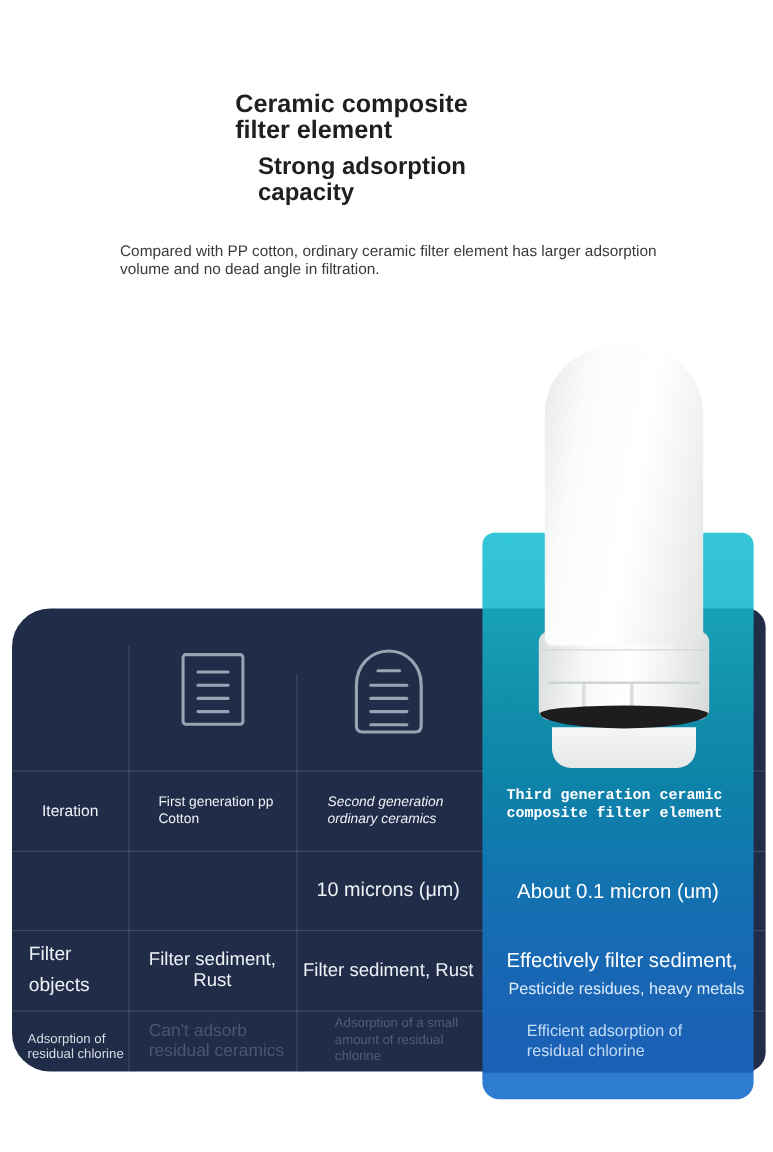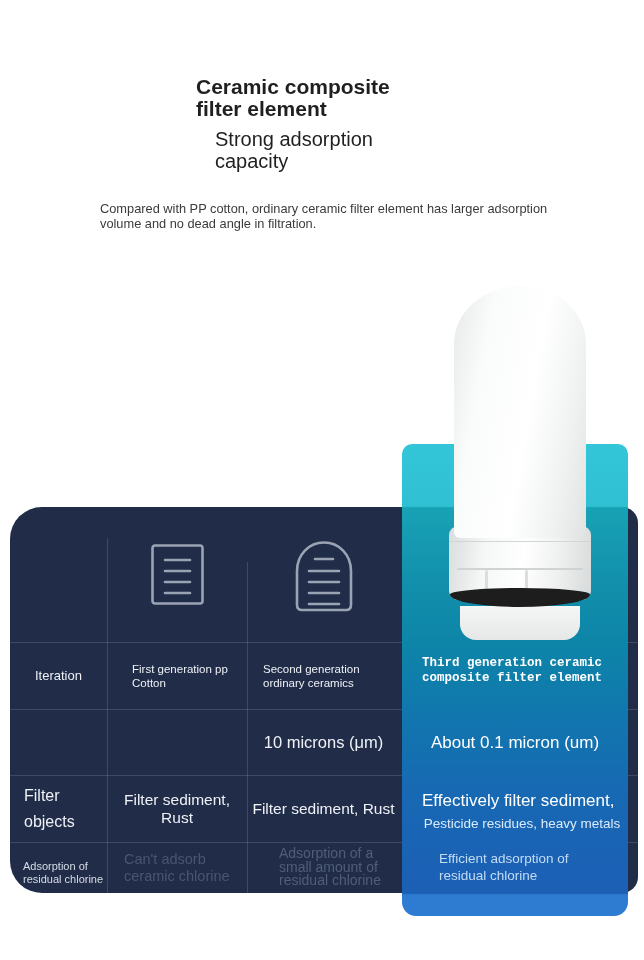--- a/index.html
+++ b/index.html
@@ -4,21 +4,21 @@
 <style>
   * { margin:0; padding:0; box-sizing:border-box; }
   html,body { background:#ffffff; }
   body { font-family:"Liberation Sans","DejaVu Sans",sans-serif; }
   .canvas { position:relative; width:644px; height:960px; background:#ffffff; overflow:hidden; }
 
   
   .title { position:absolute; left:196px; top:76px; width:242px;
            font-size:21px; line-height:22px; color:#1f1f1f; font-weight:700; }
   .subtitle { position:absolute; left:215px; top:129px; width:186px;
-           font-size:20px; line-height:21.5px; color:#1f1f1f; font-weight:400; }
+           font-size:20px; line-height:21.5px; color:#1f1f1f; font-weight:700; }
   .descr { position:absolute; left:100px; top:202px; width:462px;
            font-size:12.8px; line-height:14.5px; color:#3b3b3b; }
 
   
   .accent-panel { position:absolute; left:402px; top:444px; width:226px; height:472px;
     border-radius:10px 10px 14px 14px; z-index:2;
     background:linear-gradient(180deg,
       #33c6d8 0%, #2fc1d3 13.2%,
       #18a2b5 13.5%, #128fab 30%,
       #0d85a8 42%, #1176ae 58%,
@@ -39,34 +39,34 @@
   .cell.center { justify-content:center; text-align:center; }
 
   
   .icon-cell-1 { left:97px;  top:0; width:140px; height:135px; justify-content:center; }
   .icon-cell-2 { left:237px; top:0; width:153px; height:135px; justify-content:center; }
   .doc-icon svg, .arch-icon svg { display:block; }
 
   
   .c-iter    { left:0;     top:135px; width:97px;  height:67px; font-size:13px; }
   .c-gen1    { left:97px;  top:135px; width:140px; height:67px; padding-left:25px; font-size:11.5px; line-height:14px; }
-  .c-gen2    { left:237px; top:135px; width:153px; height:67px; padding-left:16px; font-size:11.5px; line-height:14px; }
+  .c-gen2    { left:237px; top:135px; width:153px; height:67px; padding-left:26px; font-size:11.5px; line-height:14px;font-style:italic; }
   
   .c-acc-lbl { left:0;     top:202px; width:97px;  height:66px; font-size:11px; }
   .c-acc1    { left:97px;  top:202px; width:140px; height:66px; font-size:16.5px; }
   .c-acc1 .unit { color:#98a1b3; margin-left:2px; }
   .c-acc2    { left:237px; top:202px; width:153px; height:66px; font-size:16.5px; }
   
   .c-obj-lbl { left:0;     top:268px; width:97px;  height:67px; padding-left:14px; font-size:16px; line-height:26px; }
   .c-obj1    { left:97px;  top:268px; width:140px; height:67px; font-size:15.5px; }
   .c-obj2    { left:237px; top:268px; width:153px; height:67px; font-size:15.5px; }
   
   .c-chl-lbl { left:0;     top:335px; width:97px;  height:62px; padding-left:13px; font-size:11px; line-height:13.5px; color:#d7dce6; }
   .c-chl1    { left:97px;  top:335px; width:140px; height:51px; padding-left:17px; font-size:14.5px; line-height:17px; color:#4a5670; }
-  .c-chl2    { left:237px; top:335px; width:153px; height:51px; padding-left:32px; padding-right:6px; font-size:14px; line-height:13.5px; color:#515e79; }
+  .c-chl2    { left:237px; top:335px; width:153px; height:51px; padding-left:32px; padding-right:6px; font-size:11px; line-height:13.5px; color:#515e79; }
 
   
   .hl-layer { position:absolute; left:402px; top:444px; width:226px; height:472px; z-index:3; color:#ffffff; }
   .hl-name { position:absolute; left:20px; top:212px; width:196px;
              font-size:12.5px; line-height:15px; font-weight:700;font-family:Liberation Mono, monospace; }
   .hl-acc  { position:absolute; left:0; top:266px; width:100%; height:66px;
              display:flex; align-items:center; justify-content:center; font-size:17px; }
   .hl-obj  { position:absolute; left:20px; top:347px; width:200px; }
   .hl-obj .main { font-size:17px; font-weight:500; }
   .hl-obj .sub  { margin-top:5px; font-size:13.5px; color:#dcebfb;text-align:center; }
@@ -136,21 +136,21 @@
     <div class="cell c-gen1">First generation pp Cotton</div>
     <div class="cell c-gen2">Second generation ordinary ceramics</div>
 
     <div class="cell center c-acc2">10 microns (μm)</div>
 
     <div class="cell c-obj-lbl">Filter objects</div>
     <div class="cell center c-obj1">Filter sediment, Rust</div>
     <div class="cell center c-obj2">Filter sediment, Rust</div>
 
     <div class="cell c-chl-lbl">Adsorption of residual chlorine</div>
-    <div class="cell c-chl1">Can't adsorb ceramic chlorine</div>
+    <div class="cell c-chl1">Can't adsorb residual ceramics</div>
     <div class="cell c-chl2">Adsorption of a small amount of residual chlorine</div>
   </div>
 
   <div class="hl-layer">
     <div class="hl-name">Third generation ceramic composite filter element</div>
     <div class="hl-acc">About 0.1 micron (um)</div>
     <div class="hl-obj">
       <div class="main">Effectively filter sediment,</div>
       <div class="sub">Pesticide residues, heavy metals</div>
     </div>

